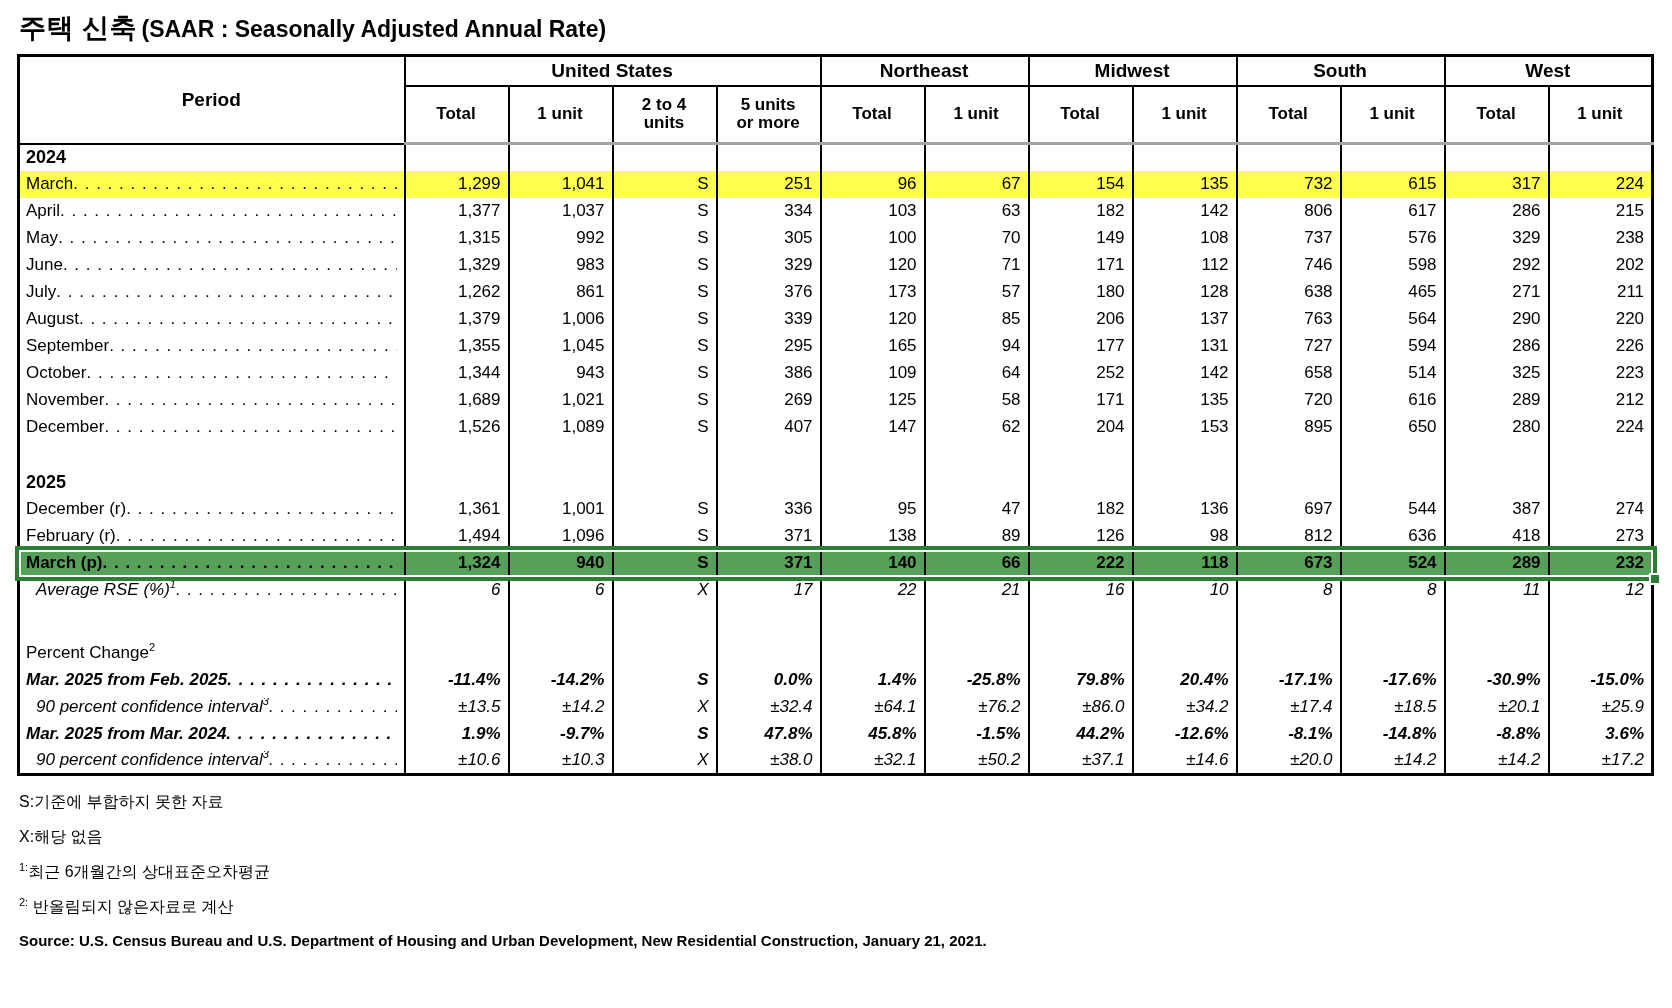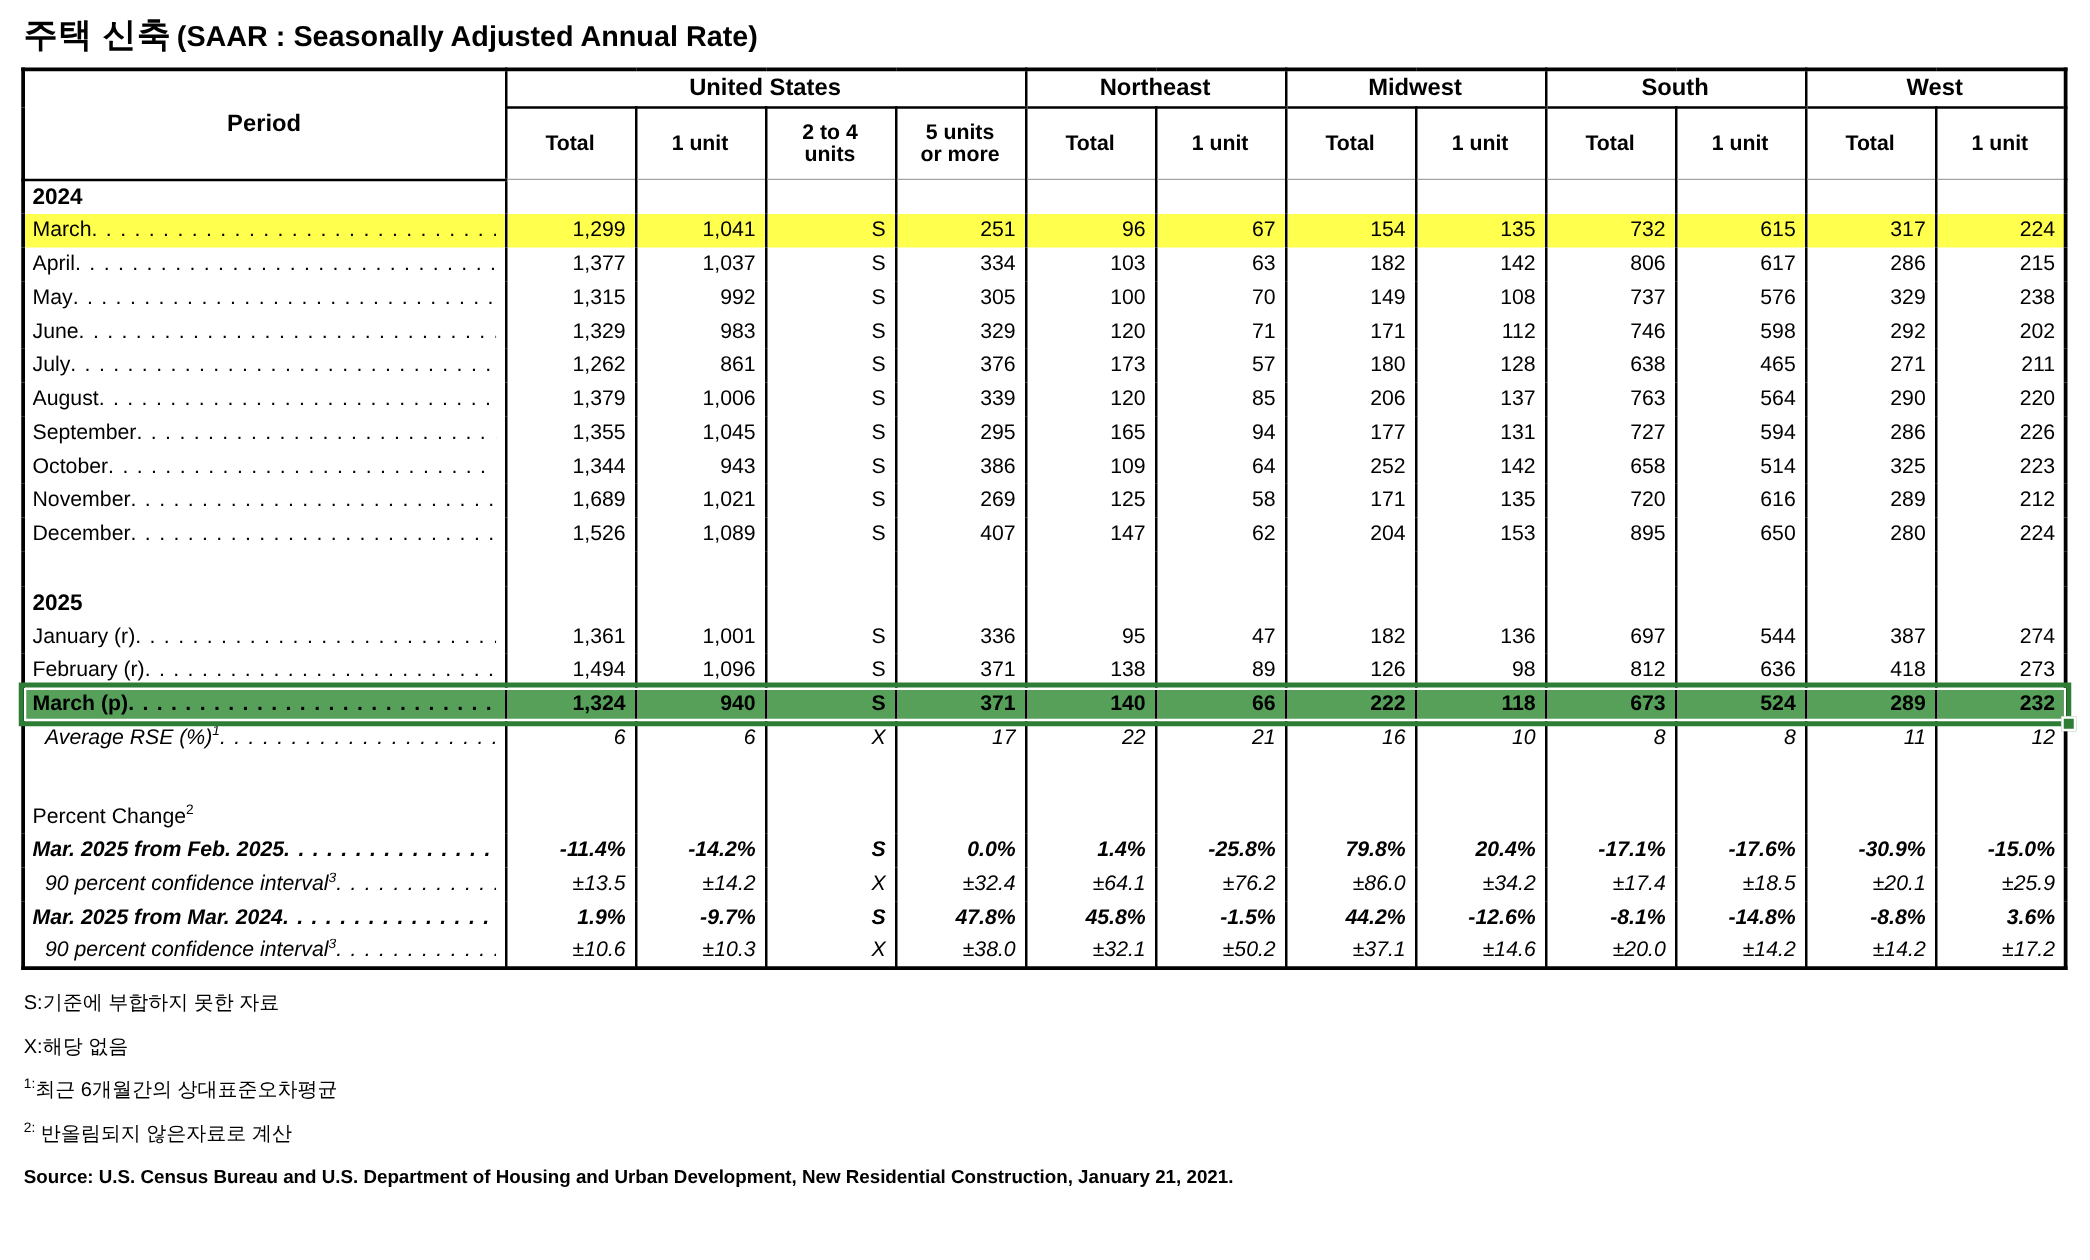--- a/index.html
+++ b/index.html
@@ -13,21 +13,21 @@
 
   .table-wrap { position:relative; display:inline-block; }
   table { border-collapse:collapse; table-layout:fixed; width:1634px; border:3px solid #000; }
   col.c-period { width:386px; }
   col.c-data  { width:104px; }
 
   th, td { padding:0 7px 0 6px; font-size:17px; line-height:1.05; overflow:hidden; }
   thead th { font-weight:bold; text-align:center; vertical-align:middle; white-space:pre-line; border-left:2px solid #000; }
   thead tr.group-row th { height:30px; border-bottom:2px solid #000; font-size:19px; }
   thead th.period-th { border-left:none; border-bottom:3px solid #000; font-size:18px; }
-  thead tr.sub-row th { height:58px; border-bottom:1px solid #a3a3a3; }
+  thead tr.sub-row th { height:58px; border-bottom:3px solid #a3a3a3; }
 
   tbody tr { height:27px; }
   tbody td { border-left:2px solid #000; vertical-align:middle; }
   tbody td.lbl-cell { border-left:none; }
   td.num { text-align:right; font-variant-numeric:tabular-nums; }
 
   tr.year-row td.lbl-cell { font-weight:bold; font-size:18px; }
   tr.section-row td.lbl-cell { font-size:17px; }
   tr.rse-row td, tr.ci-row td { font-style:italic; }
   tr.pct-row td { font-style:italic; font-weight:bold; }
@@ -351,21 +351,21 @@
             <td class="num"></td>
             <td class="num"></td>
             <td class="num"></td>
             <td class="num"></td>
             <td class="num"></td>
             <td class="num"></td>
           </tr>
           <tr class="month-row">
             <td class="lbl-cell">
               <div class="leader">
-                <span class="lbl">January (r)</span>
+                <span class="lbl">December (r)</span>
                 <span class="dots"></span>
               </div>
             </td>
             <td class="num">1,361</td>
             <td class="num">1,001</td>
             <td class="num">S</td>
             <td class="num">336</td>
             <td class="num">95</td>
             <td class="num">47</td>
             <td class="num">182</td>

